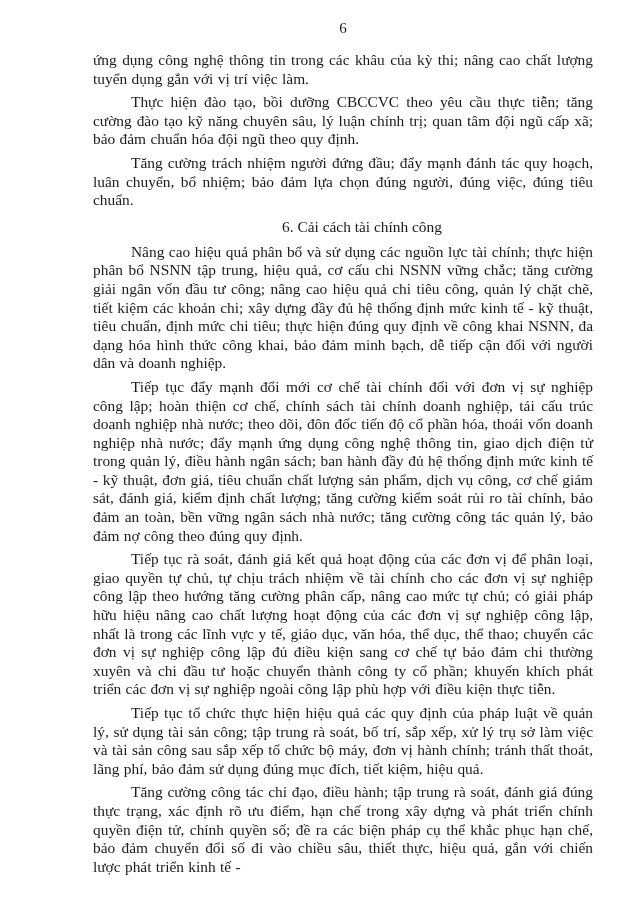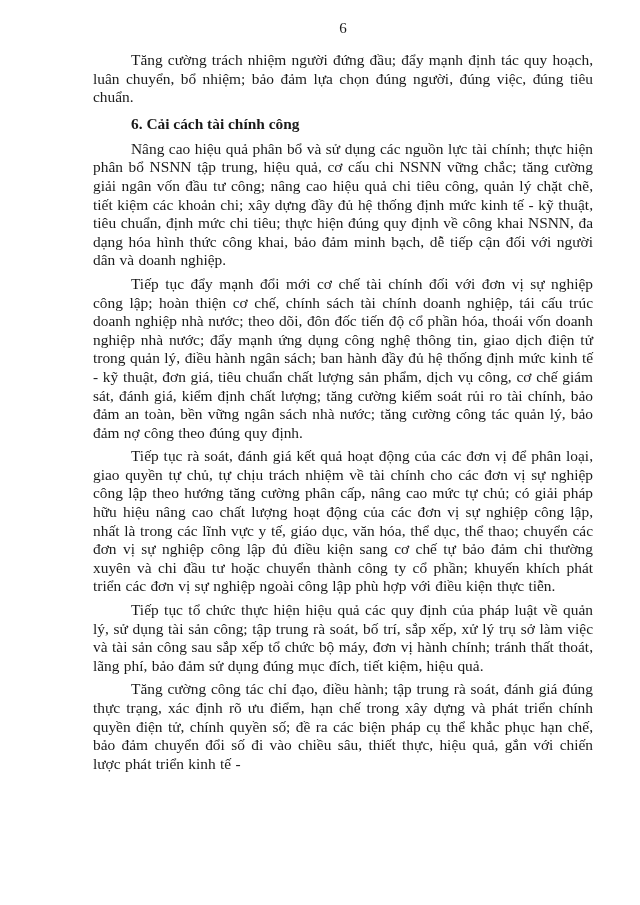--- a/index.html
+++ b/index.html
@@ -45,35 +45,37 @@
     text-indent: 38px;
     word-spacing: 0.5px;
   }
   .para.continuation {
     text-indent: 0;
   }
   .heading {
     margin: 7px 0 7px 0;
     font-size: 15.4px;
     line-height: 19px;
-    font-weight: bold;
+    font-weight: normal;
     text-indent: 38px;
-    text-align: left;
+    text-align: center;
   }
 </style>
 </head>
 <body>
 
 <div class="page">
   <div class="page-number">6</div>
 
   <div class="content">
+    <p class="para continuation">ứng dụng công nghệ thông tin trong các khâu của kỳ thi; nâng cao chất lượng tuyển dụng gắn với vị trí việc làm.</p>
 
+    <p class="para">Thực hiện đào tạo, bồi dưỡng CBCCVC theo yêu cầu thực tiễn; tăng cường đào tạo kỹ năng chuyên sâu, lý luận chính trị; quan tâm đội ngũ cấp xã; bảo đảm chuẩn hóa đội ngũ theo quy định.</p>
 
-    <p class="para">Tăng cường trách nhiệm người đứng đầu; đẩy mạnh định tác quy hoạch, luân chuyển, bổ nhiệm; bảo đảm lựa chọn đúng người, đúng việc, đúng tiêu chuẩn.</p>
+    <p class="para">Tăng cường trách nhiệm người đứng đầu; đẩy mạnh đánh tác quy hoạch, luân chuyển, bổ nhiệm; bảo đảm lựa chọn đúng người, đúng việc, đúng tiêu chuẩn.</p>
 
 
     <h2 class="heading">6. Cải cách tài chính công</h2>
 
     <p class="para">Nâng cao hiệu quả phân bổ và sử dụng các nguồn lực tài chính; thực hiện phân bổ NSNN tập trung, hiệu quả, cơ cấu chi NSNN vững chắc; tăng cường giải ngân vốn đầu tư công; nâng cao hiệu quả chi tiêu công, quản lý chặt chẽ, tiết kiệm các khoản chi; xây dựng đầy đủ hệ thống định mức kinh tế - kỹ thuật, tiêu chuẩn, định mức chi tiêu; thực hiện đúng quy định về công khai NSNN, đa dạng hóa hình thức công khai, bảo đảm minh bạch, dễ tiếp cận đối với người dân và doanh nghiệp.</p>
 
     <p class="para">Tiếp tục đẩy mạnh đổi mới cơ chế tài chính đối với đơn vị sự nghiệp công lập; hoàn thiện cơ chế, chính sách tài chính doanh nghiệp, tái cấu trúc doanh nghiệp nhà nước; theo dõi, đôn đốc tiến độ cổ phần hóa, thoái vốn doanh nghiệp nhà nước; đẩy mạnh ứng dụng công nghệ thông tin, giao dịch điện tử trong quản lý, điều hành ngân sách; ban hành đầy đủ hệ thống định mức kinh tế - kỹ thuật, đơn giá, tiêu chuẩn chất lượng sản phẩm, dịch vụ công, cơ chế giám sát, đánh giá, kiểm định chất lượng; tăng cường kiểm soát rủi ro tài chính, bảo đảm an toàn, bền vững ngân sách nhà nước; tăng cường công tác quản lý, bảo đảm nợ công theo đúng quy định.</p>
 
     <p class="para">Tiếp tục rà soát, đánh giá kết quả hoạt động của các đơn vị để phân loại, giao quyền tự chủ, tự chịu trách nhiệm về tài chính cho các đơn vị sự nghiệp công lập theo hướng tăng cường phân cấp, nâng cao mức tự chủ; có giải pháp hữu hiệu nâng cao chất lượng hoạt động của các đơn vị sự nghiệp công lập, nhất là trong các lĩnh vực y tế, giáo dục, văn hóa, thể dục, thể thao; chuyển các đơn vị sự nghiệp công lập đủ điều kiện sang cơ chế tự bảo đảm chi thường xuyên và chi đầu tư hoặc chuyển thành công ty cổ phần; khuyến khích phát triển các đơn vị sự nghiệp ngoài công lập phù hợp với điều kiện thực tiễn.</p>
 

